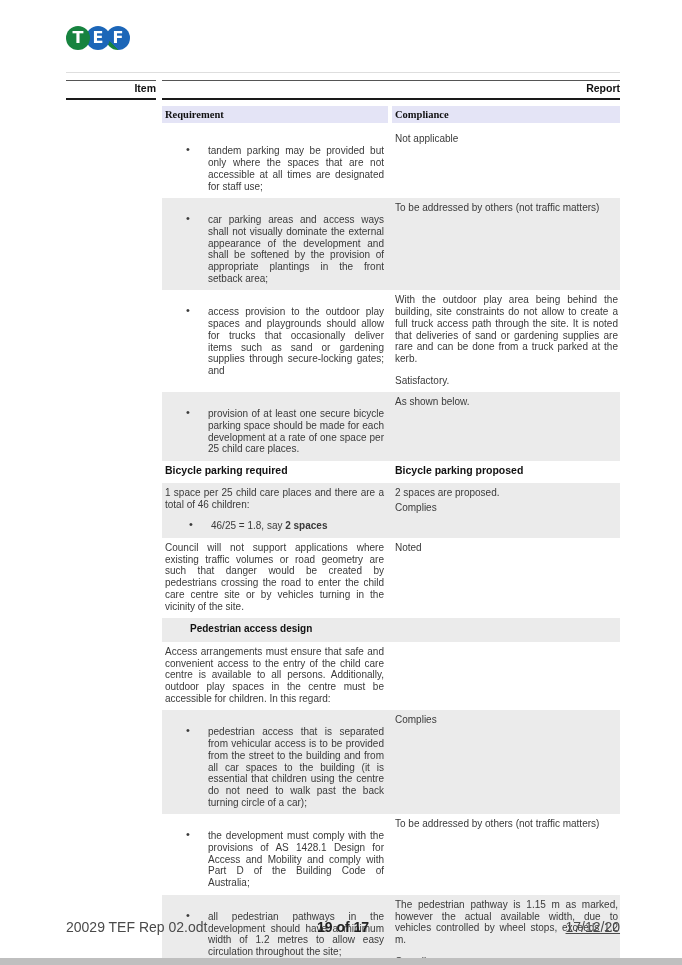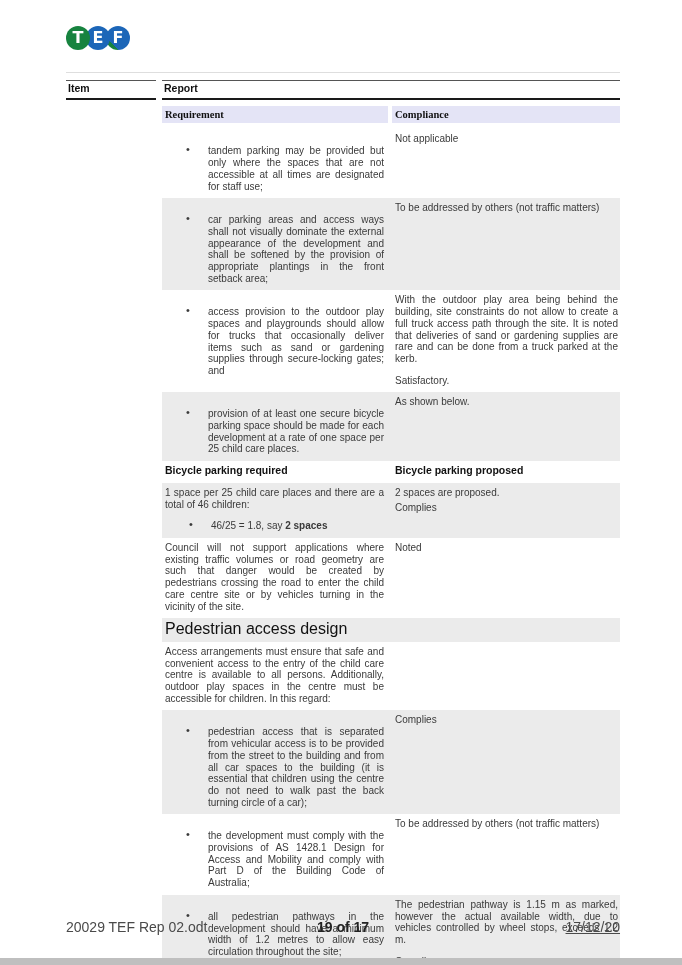--- a/index.html
+++ b/index.html
@@ -23,39 +23,39 @@
     font-family:"DejaVu Sans",sans-serif;
   }
   .lc-t{background:var(--green);z-index:3;}
   .lc-e{background:var(--blue);z-index:2;}
   .lc-f{background:linear-gradient(45deg,var(--green) 27%,var(--blue) 27%);z-index:1;}
 
   .header-rule{position:absolute;left:66px;top:72px;width:554px;height:1px;background:#dedede;}
 
   
   .table{position:absolute;left:66px;top:80px;width:554px;}
-  .colhead{display:grid;grid-template-columns:90px 458px;column-gap:6px;}
+  .colhead{display:grid;grid-template-columns:90px 458px;column-gap:6px;text-align:right;}
   .colhead .hc{
     font-weight:bold;color:var(--head);font-size:10.5px;
     border-top:1px solid #555;border-bottom:2px solid #1a1a1a;
     padding:2px 0 3px 2px;
   }
   .report-body{margin-left:96px;width:458px;margin-top:2px;}
 
   .trow{display:grid;grid-template-columns:226px 228px;column-gap:4px;padding:4px 0 6px 0;}
   .trow.gray{background:var(--gray);}
   .subhead .cell{background:var(--lav);font-weight:bold;color:var(--head);font-size:10.5px;padding:3px 0 3px 3px;font-family:Liberation Serif, serif;}
   .cell{padding-left:3px;}
   .req{text-align:justify;padding-right:4px;}
   .comp{text-align:justify;padding-right:2px;}
   .bullet{position:relative;padding-left:46px;margin-top:12px;}
   .bullet::before{content:"\2022";position:absolute;left:24px;top:-1px;font-size:11px;}
   .comp p + p, .req p + div{margin-top:10px;}
   .head2{font-weight:bold;color:var(--head);font-size:10.5px;text-align:left;}
-  .fullhead{grid-column:1 / -1;font-weight:normal;color:var(--head);font-size:16px;padding:1px 0 1px 3px;}
+  .fullhead{grid-column:1 / -1;font-weight:bold;color:var(--head);font-size:10px;padding:1px 0 1px 3px;margin-left:25px;}
 
   
   .footer{position:absolute;left:66px;top:922px;width:554px;display:flex;align-items:baseline;font-size:14px;color:#4a4a4a;}
   .footer .f-left{flex:1;text-align:left;}
   .footer .f-center{flex:1;text-align:center;font-weight:bold;color:#222;}
   .footer .f-right{flex:1;text-align:right;text-decoration:underline;}
 
   .window-bottom-bar{position:absolute;left:0;bottom:0;width:682px;height:7px;background:var(--bar);}
 </style>
 </head>

